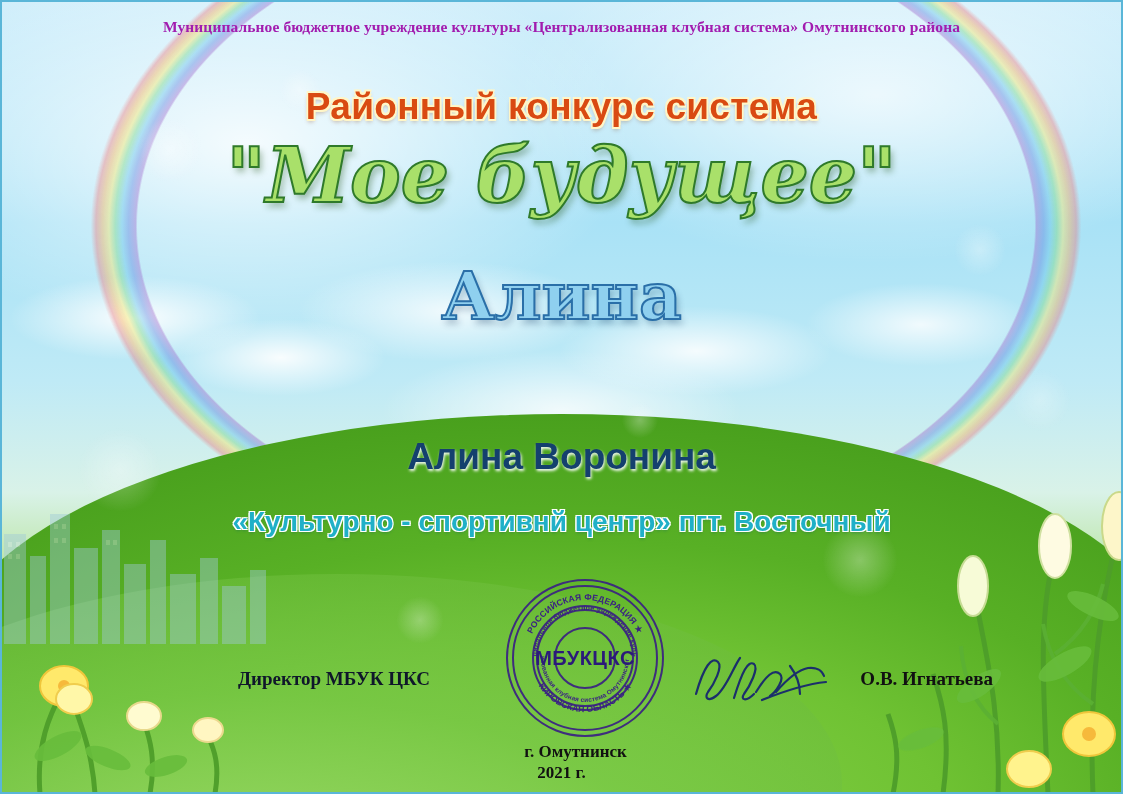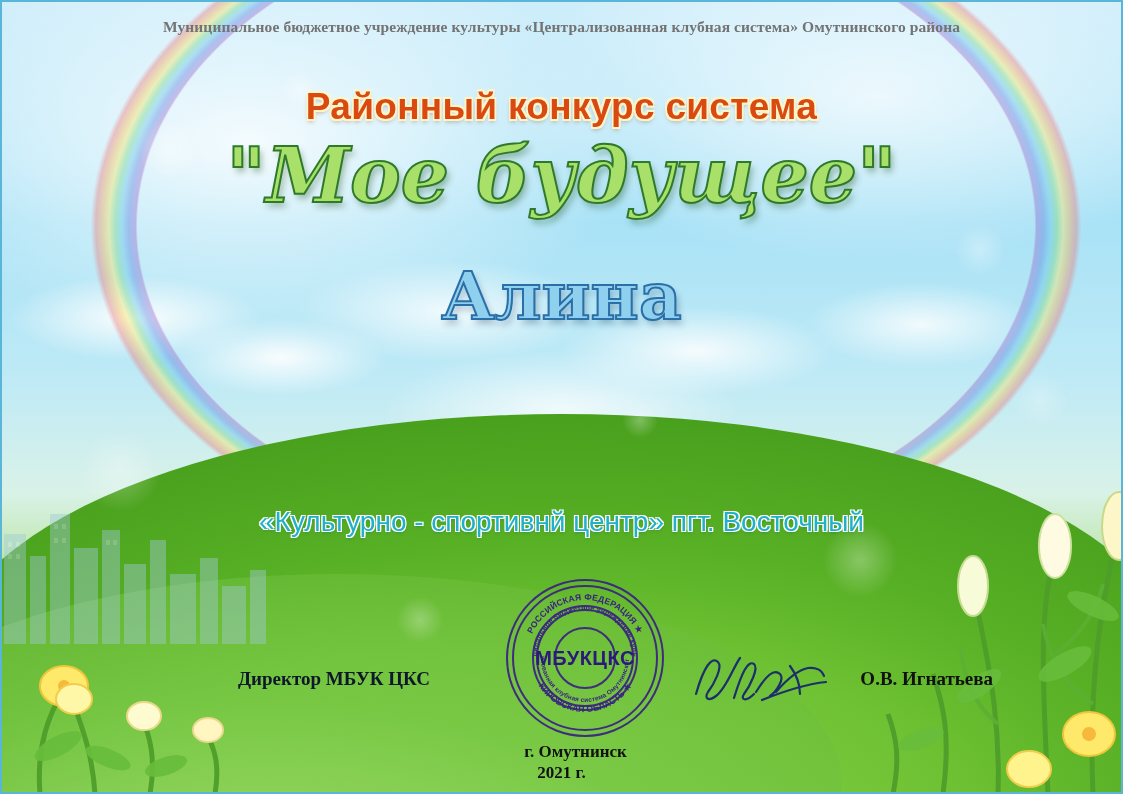--- a/index.html
+++ b/index.html
@@ -117,21 +117,21 @@
     inset: 0;
     text-align: center;
   }
   .org-line {
     position: absolute;
     top: 18px;
     left: 0; right: 0;
     font-family: "Liberation Serif", serif;
     font-weight: bold;
     font-size: 15.5px;
-    color: #737373;
+    color: #a21caf;
     letter-spacing: 0.1px;
   }
   .contest-title {
     position: absolute;
     top: 86px;
     left: 0; right: 0;
     font-size: 37px;
     font-weight: bold;
     color: #d94a12;
     text-shadow:
@@ -181,21 +181,21 @@
     font-size: 37px;
     font-weight: bold;
     color: #14406e;
     text-shadow: 1px 2px 3px rgba(255,255,255,0.95);
   }
   .institution {
     position: absolute;
     top: 506px;
     left: 0; right: 0;
     font-size: 28px;
-    font-weight: normal;
+    font-weight: bold;
     color: #20b0c7;
     text-shadow:
       -1.2px -1.2px 0 #ffffff, 1.2px -1.2px 0 #ffffff,
       -1.2px 1.2px 0 #ffffff, 1.2px 1.2px 0 #ffffff,
       0 2px 3px rgba(10,90,110,0.35);
   }
 
   
   .director-label {
     position: absolute;
@@ -364,20 +364,21 @@
 
     <div class="org-line">Муниципальное бюджетное учреждение культуры  «Централизованная клубная система» Омутнинского района</div>
 
     <div class="contest-title">Районный конкурс система</div>
 
     <div class="contest-name">"Мое будущее"</div>
 
     <div class="diploma-word">Алина</div>
 
 
+    <div class="recipient">Алина Воронина</div>
 
     <div class="institution">«Культурно - спортивнй центр» пгт. Восточный</div>
 
     <div class="director-label">Директор МБУК ЦКС</div>
 
     <div class="director-name">О.В. Игнатьева</div>
 
     <svg class="signature" viewBox="0 0 140 62">
       <g fill="none" stroke="#1b2f6b" stroke-width="2.2" stroke-linecap="round">
         <path d="M6 46 C14 18 22 8 28 14 C33 19 24 36 18 44 C14 50 18 54 26 48 C36 41 44 18 50 10"></path>

